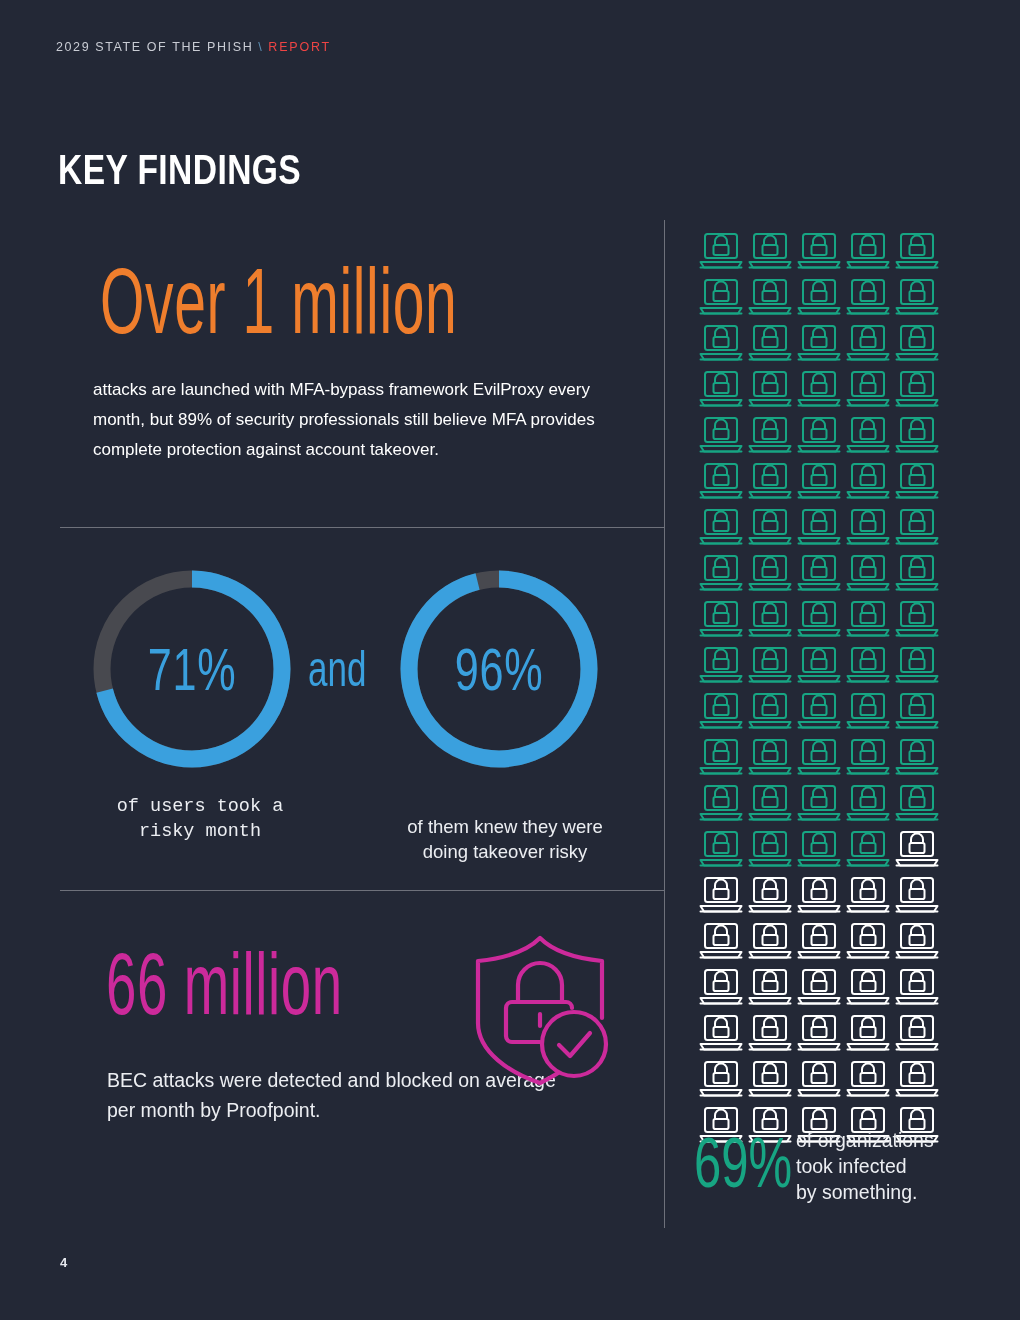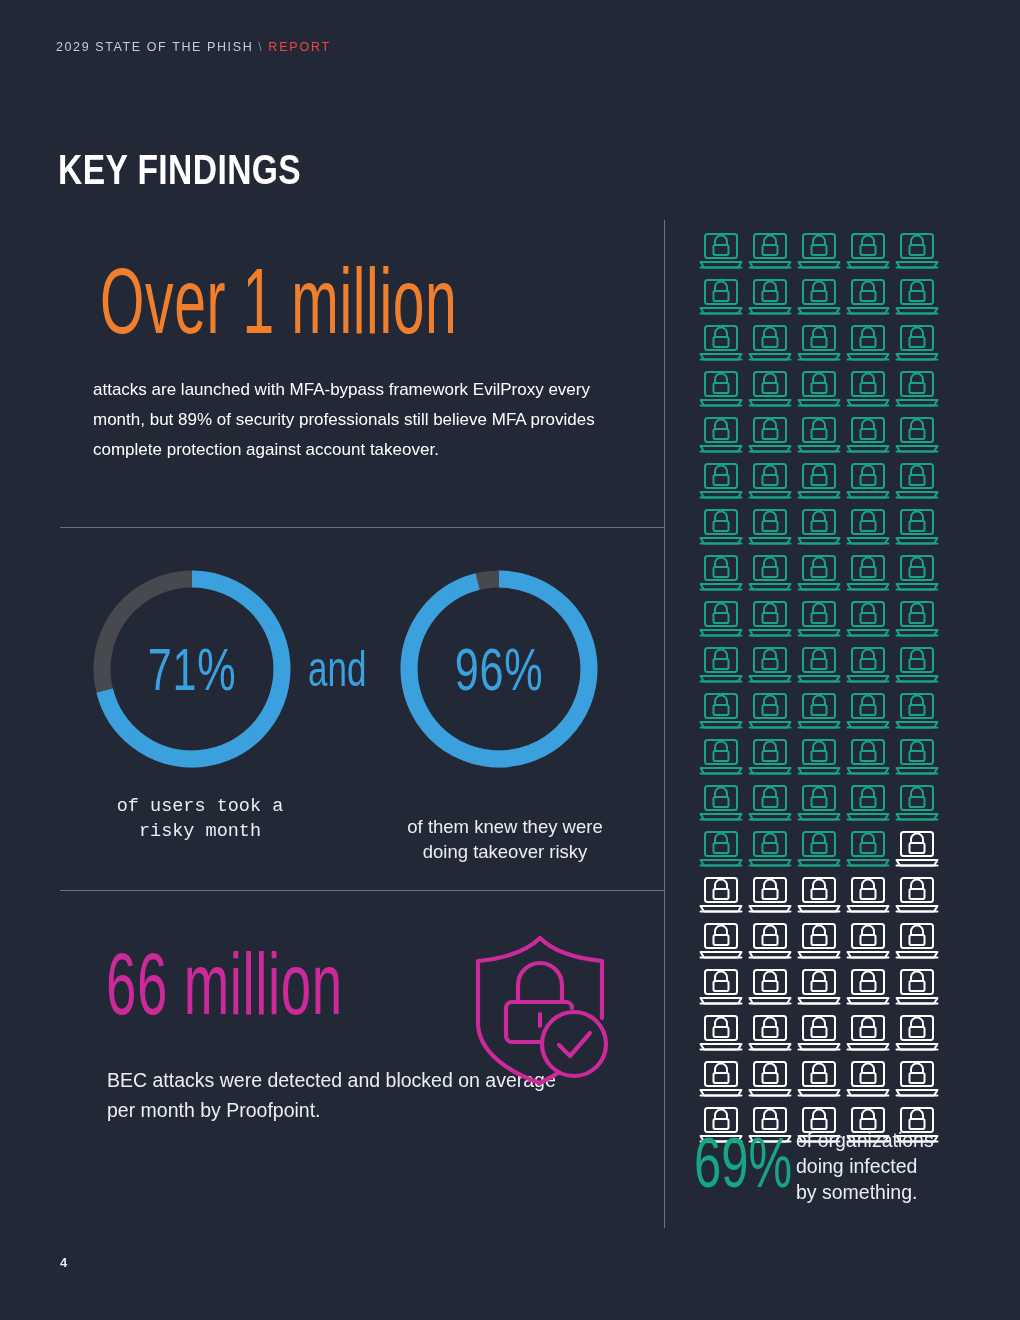--- a/index.html
+++ b/index.html
@@ -866,18 +866,18 @@
         <path d="M18 17 L18 13.5 a6 6 0 0 1 12 0 L30 17"></path>
         <rect x="16.5" y="17" width="15" height="10" rx="1.8"></rect>
         <path d="M3.5 34 L44.5 34 a0 0 0 0 1 0 0 L41 39.5 L7 39.5 Z"></path>
         <path d="M3.5 39.5 L44.5 39.5"></path>
       </svg>
     </div>
 
   <div class="stat69">69%</div>
   <div class="stat69-text">
     <span>of organizations</span><br>
-    <span>doing infected</span><br>
+    <span>took infected</span><br>
     <span>by something.</span>
   </div>
 
   <div class="pagenum">4</div>
 </div>
 
 </body></html>

